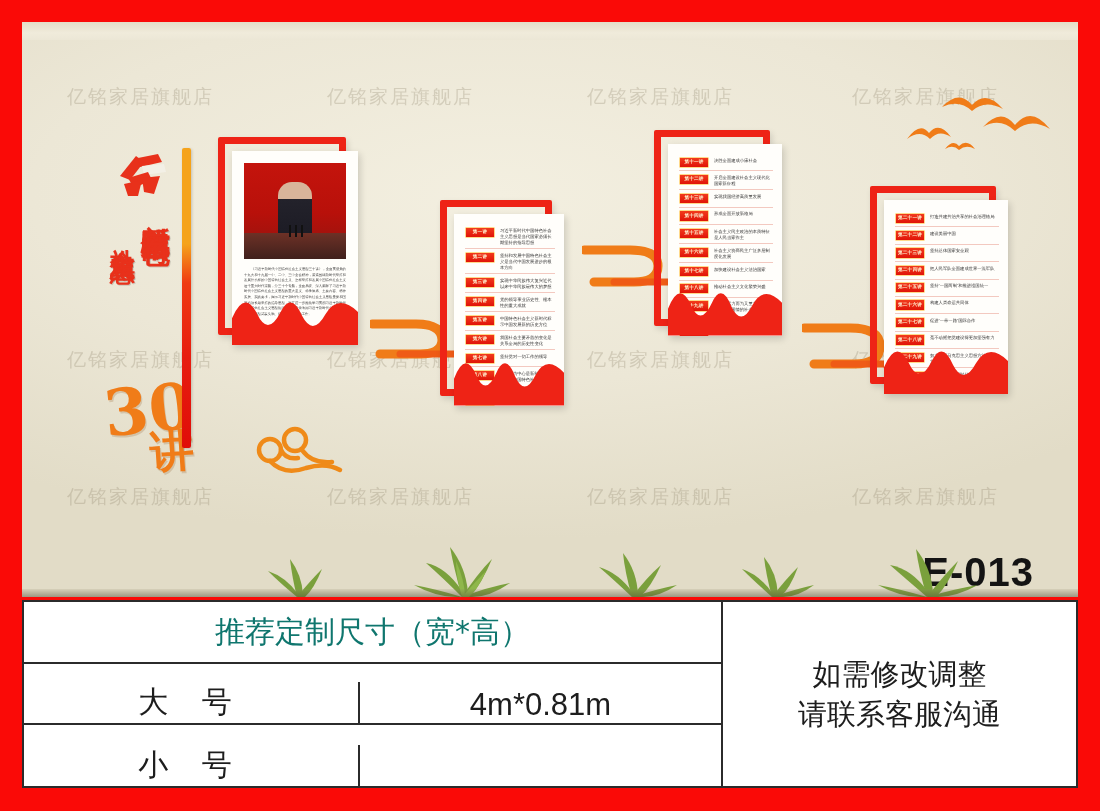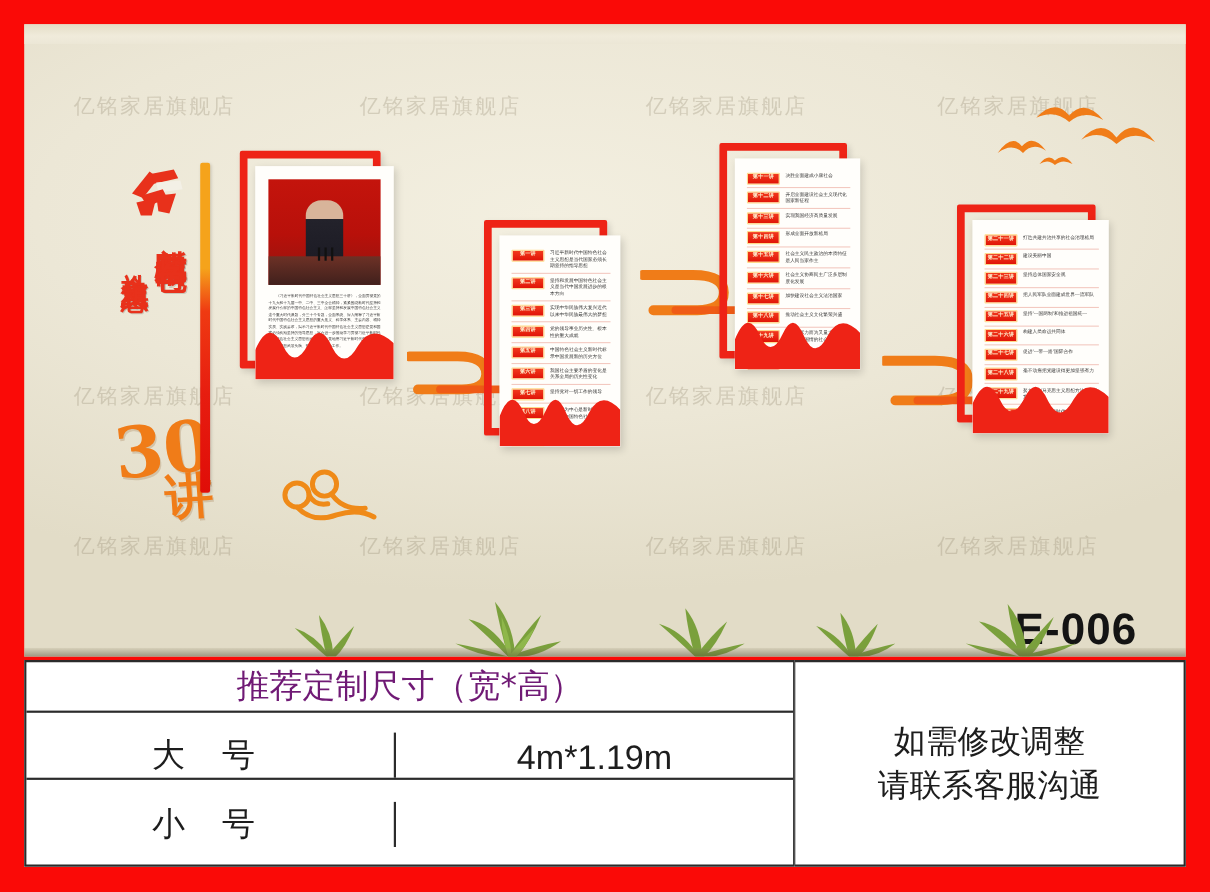--- a/index.html
+++ b/index.html
@@ -171,23 +171,23 @@
 
   
   #bottom {
     position:absolute; left:22px; top:600px;
     width:1056px; height:188px;
     display:flex;
     background:#fff;
   }
   #tbl { width:700px; border:2px solid #2b2b2b; border-right:1px solid #2b2b2b; background:#fff; }
   #tbl .hdr {
-    height:46px; display:flex; align-items:center; justify-content:center;
+    height:62px; display:flex; align-items:center; justify-content:center;
     border-bottom:2px solid #2b2b2b;
-    font-size:30px; color:#701a75; font-family:"DejaVu Sans", sans-serif;
+    font-size:30px; color:#0f766e; font-family:"DejaVu Sans", sans-serif;
   }
   #tbl .trow { height:61px; display:flex; border-bottom:2px solid #2b2b2b;align-items:flex-end; }
   #tbl .trow:last-child { border-bottom:none; }
   #tbl .c1 {
     width:336px; border-right:2px solid #2b2b2b;
     display:flex; align-items:center; justify-content:center;
     font-size:30px; color:#1d1d1d; letter-spacing:12px;
     font-family:"DejaVu Sans", sans-serif;
   }
   #tbl .c2 {
@@ -431,21 +431,21 @@
               <span class="badge">第三十讲</span>
               <span class="rtxt">坚持用习近平新时代中国特色社会主义思想武装全党</span>
             </div>
         </div>
         <svg class="wave" viewBox="0 0 140 56" preserveAspectRatio="none">
           <path d="M0 30 Q14 2 28 26 Q40 48 54 24 Q66 4 78 28 Q90 48 104 26 Q118 6 140 24 L140 56 L0 56 Z" fill="#ee2316"></path>
         </svg>
       </div>
     </div>
 
-    <div id="code">E-006</div>
+    <div id="code">E-013</div>
 
     <svg class="plant" style="left:370px; width:140px; height:60px;" viewBox="0 0 140 60">
       <g fill="#7aa03c">
         <path d="M70 60 Q50 40 34 26 Q54 30 70 54 Z"></path>
         <path d="M70 60 Q62 32 58 10 Q74 30 76 56 Z"></path>
         <path d="M70 60 Q86 36 100 22 Q90 46 78 60 Z"></path>
         <path d="M70 60 Q96 50 118 46 Q98 60 80 60 Z"></path>
         <path d="M70 60 Q44 52 22 48 Q44 60 64 60 Z"></path>
       </g>
       <g fill="#8fb74b">
@@ -487,21 +487,21 @@
     </svg>
 
     <div class="floorline"></div>
   </div>
 
   <div id="bottom">
     <div id="tbl">
       <div class="hdr">推荐定制尺寸（宽*高）</div>
       <div class="trow">
         <div class="c1">大 号</div>
-        <div class="c2">4m*1.19m</div>
+        <div class="c2">4m*0.81m</div>
       </div>
       <div class="trow">
         <div class="c1">小 号</div>
       </div>
     </div>
     <div id="note">
       <div>如需修改调整</div>
       <div>请联系客服沟通</div>
     </div>
   </div>

